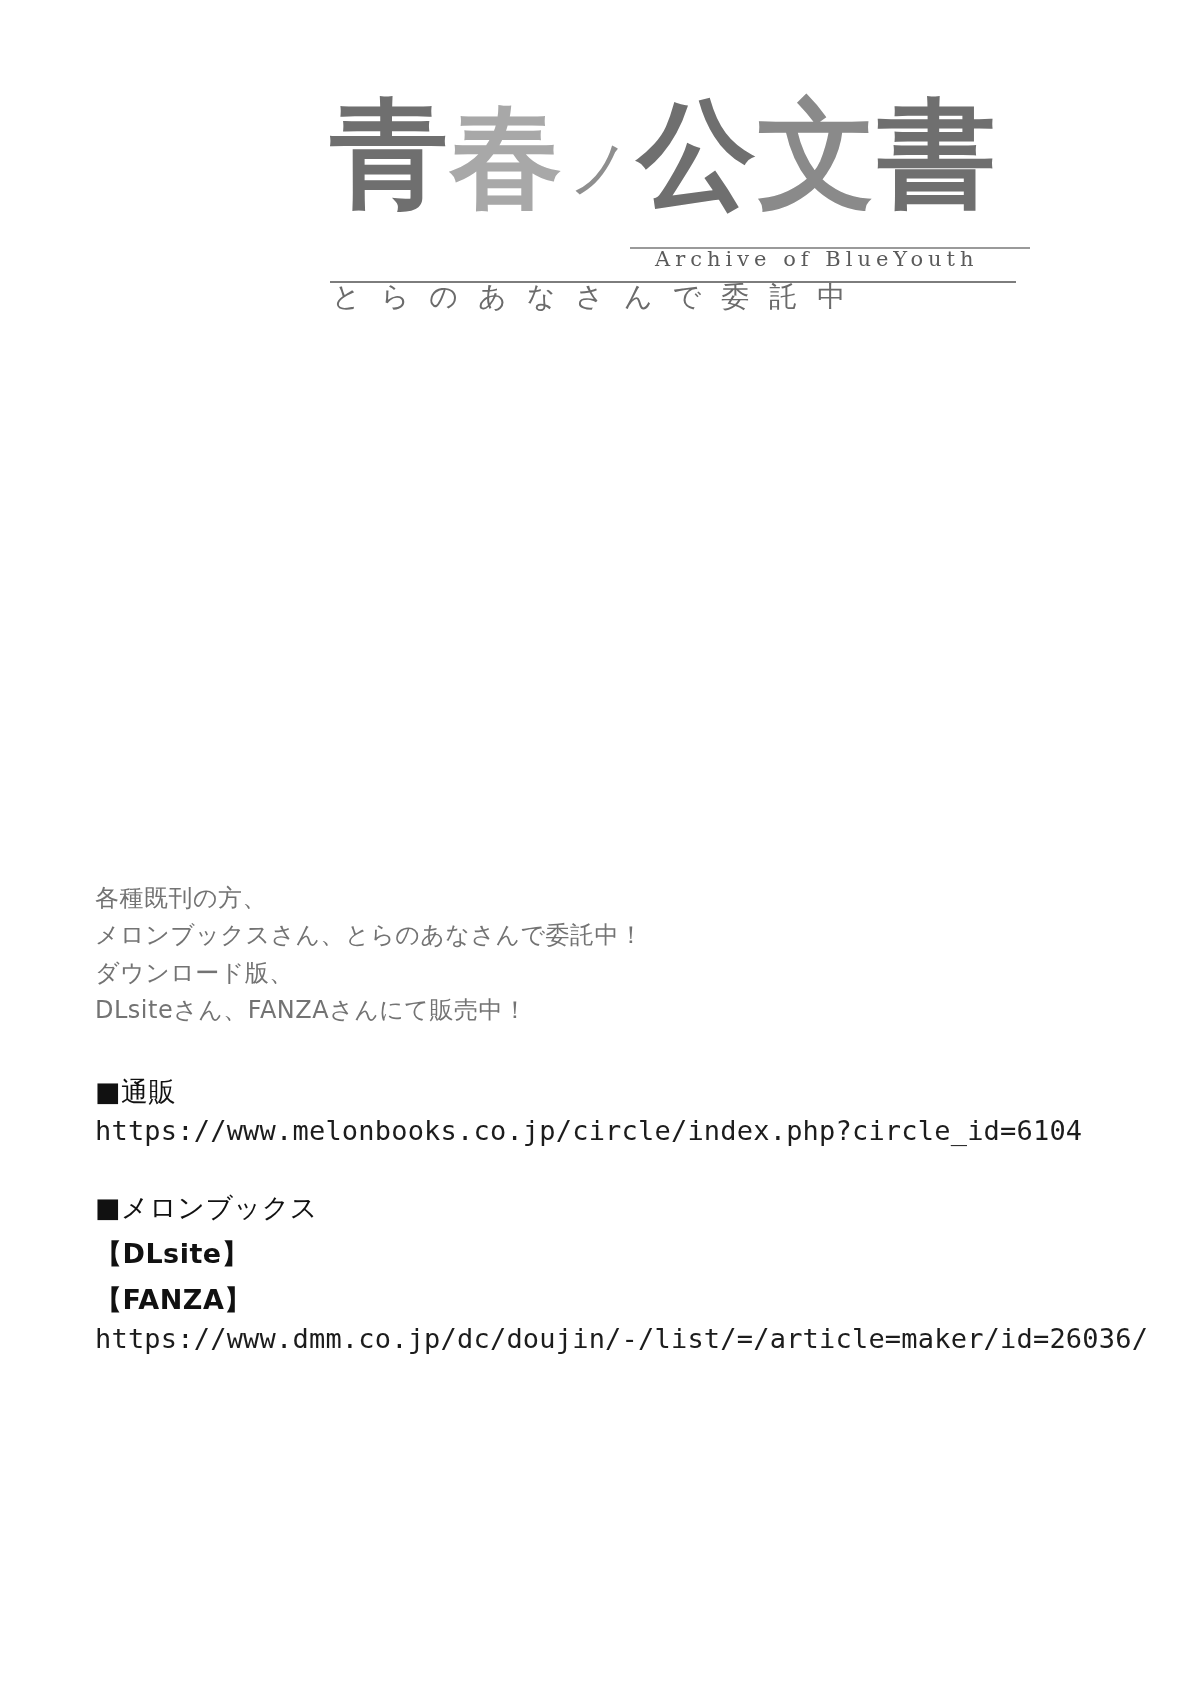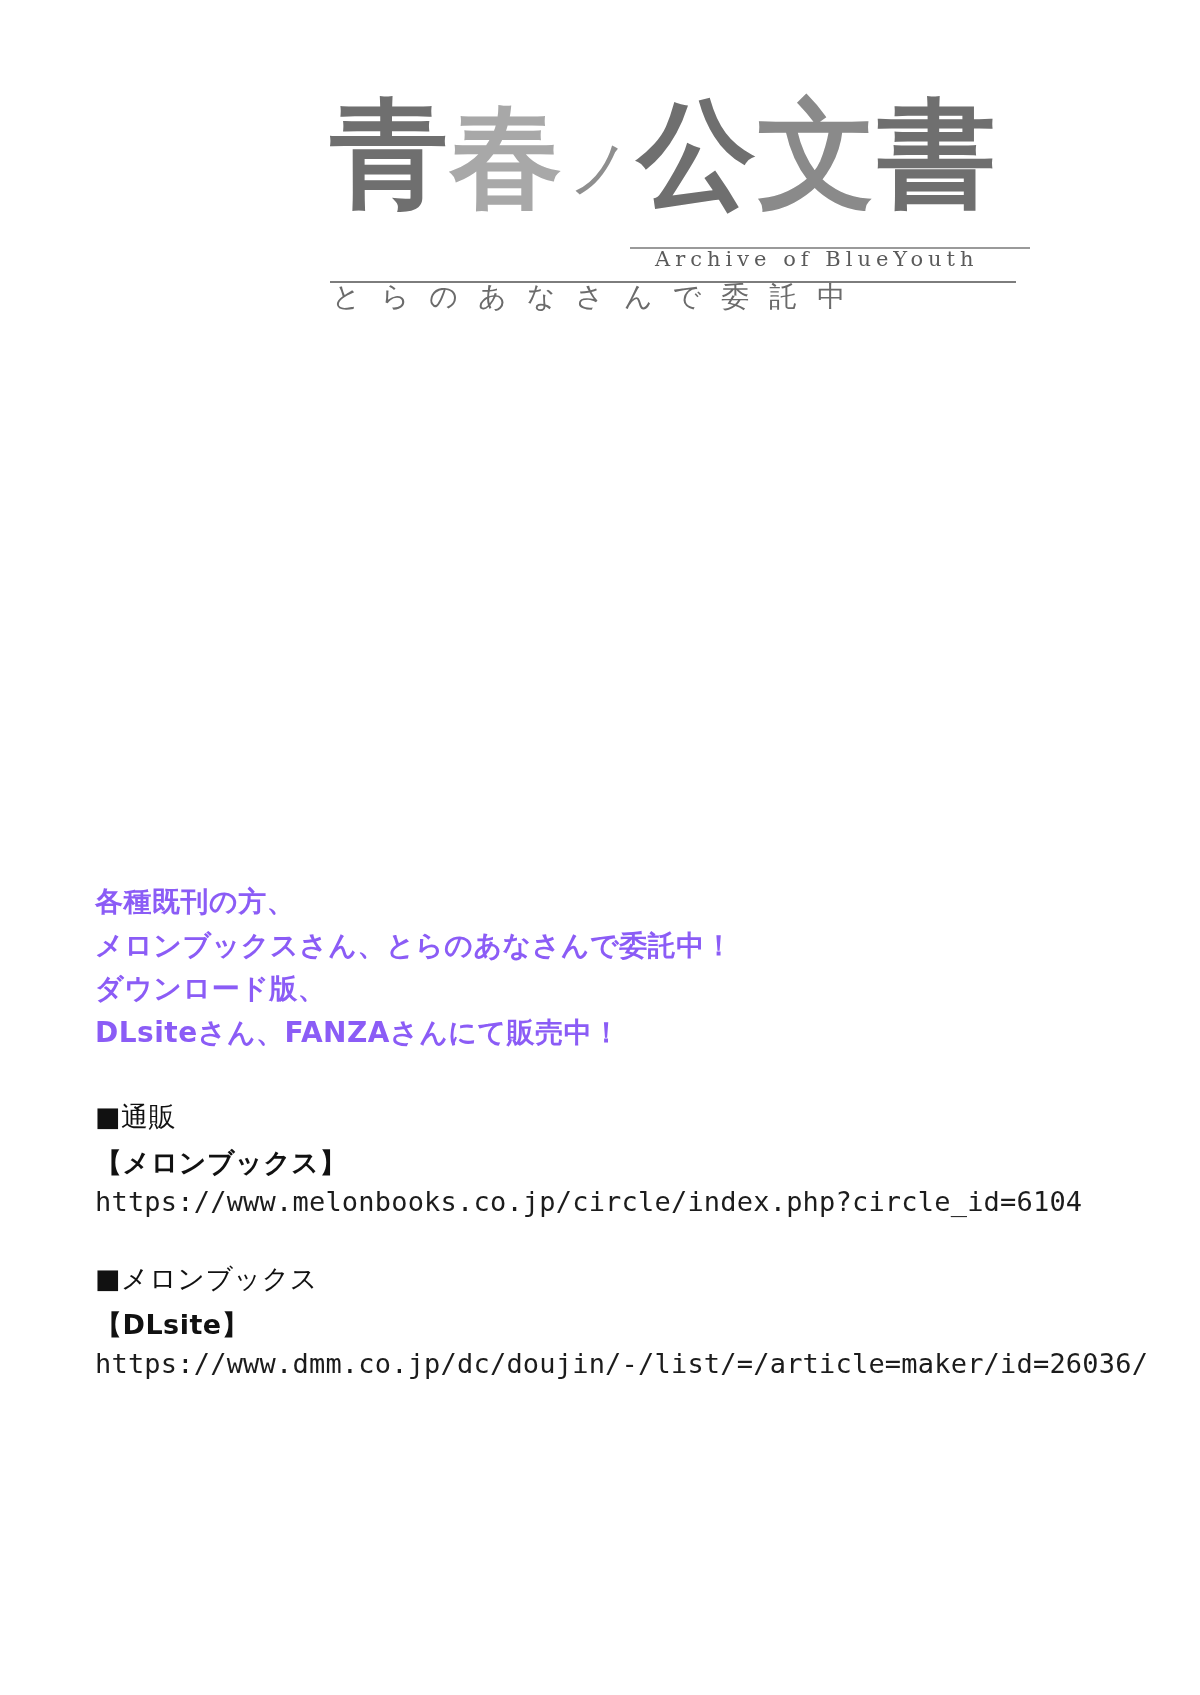--- a/index.html
+++ b/index.html
@@ -90,24 +90,24 @@
   
   .info-block {
     position: absolute;
     left: 95px;
     top: 880px;
     width: 1010px;
   }
 
   .lead {
     font-family: "DejaVu Sans", sans-serif;
-    font-size: 28px;
-    font-weight: bold;
+    font-size: 24px;
+    font-weight: normal;
     line-height: 1.56;
-    color: #8b5cf6;
+    color: #737373;
     letter-spacing: 0.5px;
   }
 
   .section {
     margin-top: 44px;
   }
   .section-head {
     font-family: "DejaVu Sans", sans-serif;
     font-size: 27px;
     font-weight: normal;
@@ -154,23 +154,23 @@
 
   <div class="lead">
     <div>各種既刊の方、</div>
     <div>メロンブックスさん、とらのあなさんで委託中！</div>
     <div>ダウンロード版、</div>
     <div>DLsiteさん、FANZAさんにて販売中！</div>
   </div>
 
   <div class="section">
     <div class="section-head">■通販</div>
-    <div class="shop-name">【メロンブックス】</div>
     <div class="shop-url">https://www.melonbooks.co.jp/circle/index.php?circle_id=6104</div>
   </div>
 
   <div class="section">
     <div class="section-head">■メロンブックス</div>
     <div class="shop-name">【DLsite】</div>
+    <div class="shop-name">【FANZA】</div>
     <div class="shop-url">https://www.dmm.co.jp/dc/doujin/-/list/=/article=maker/id=26036/</div>
   </div>
 
 </div>
 
 </body></html>

